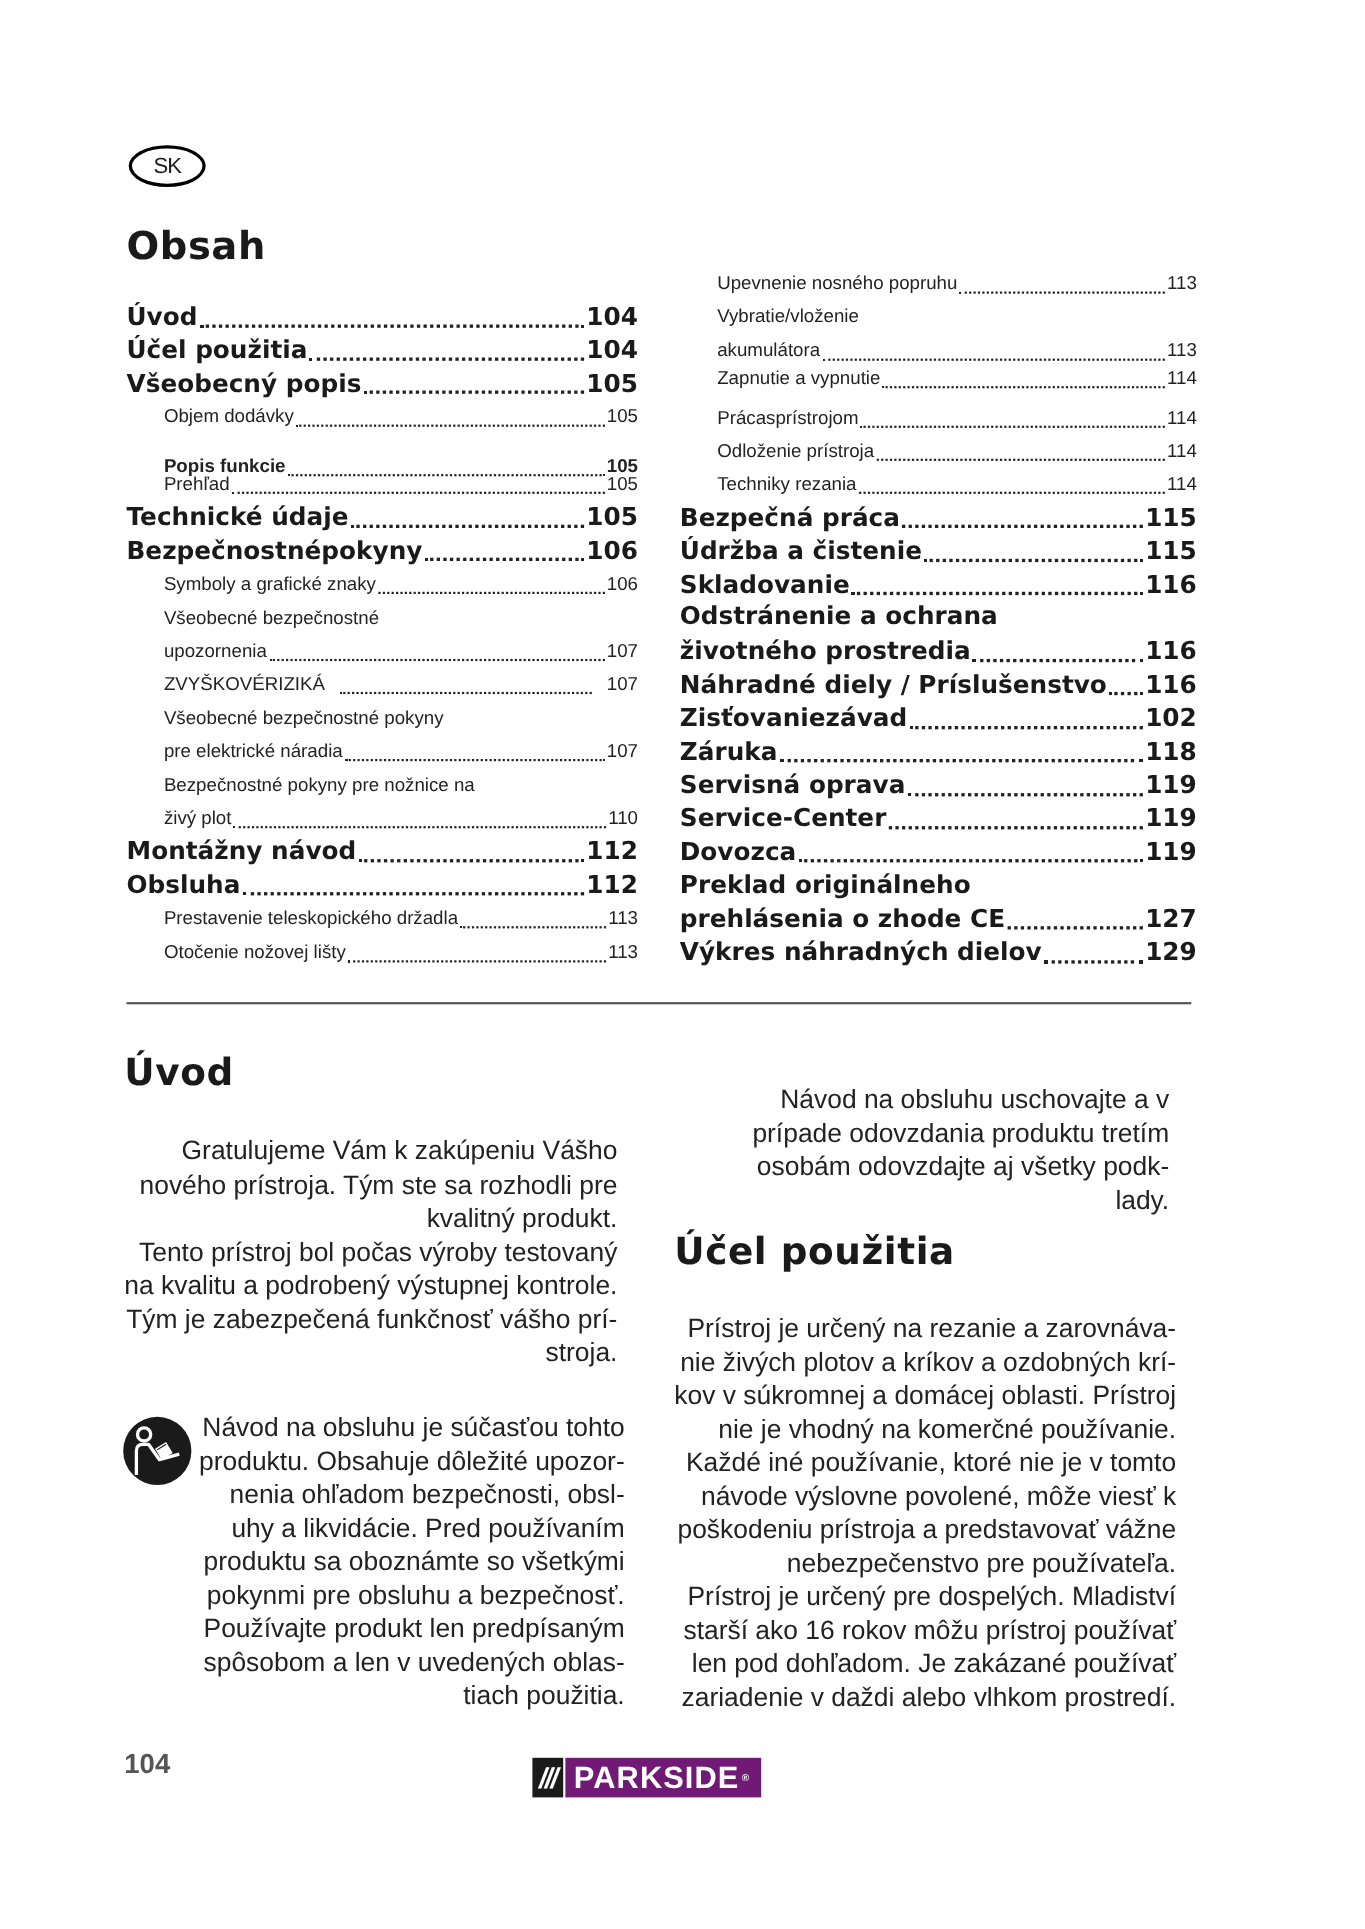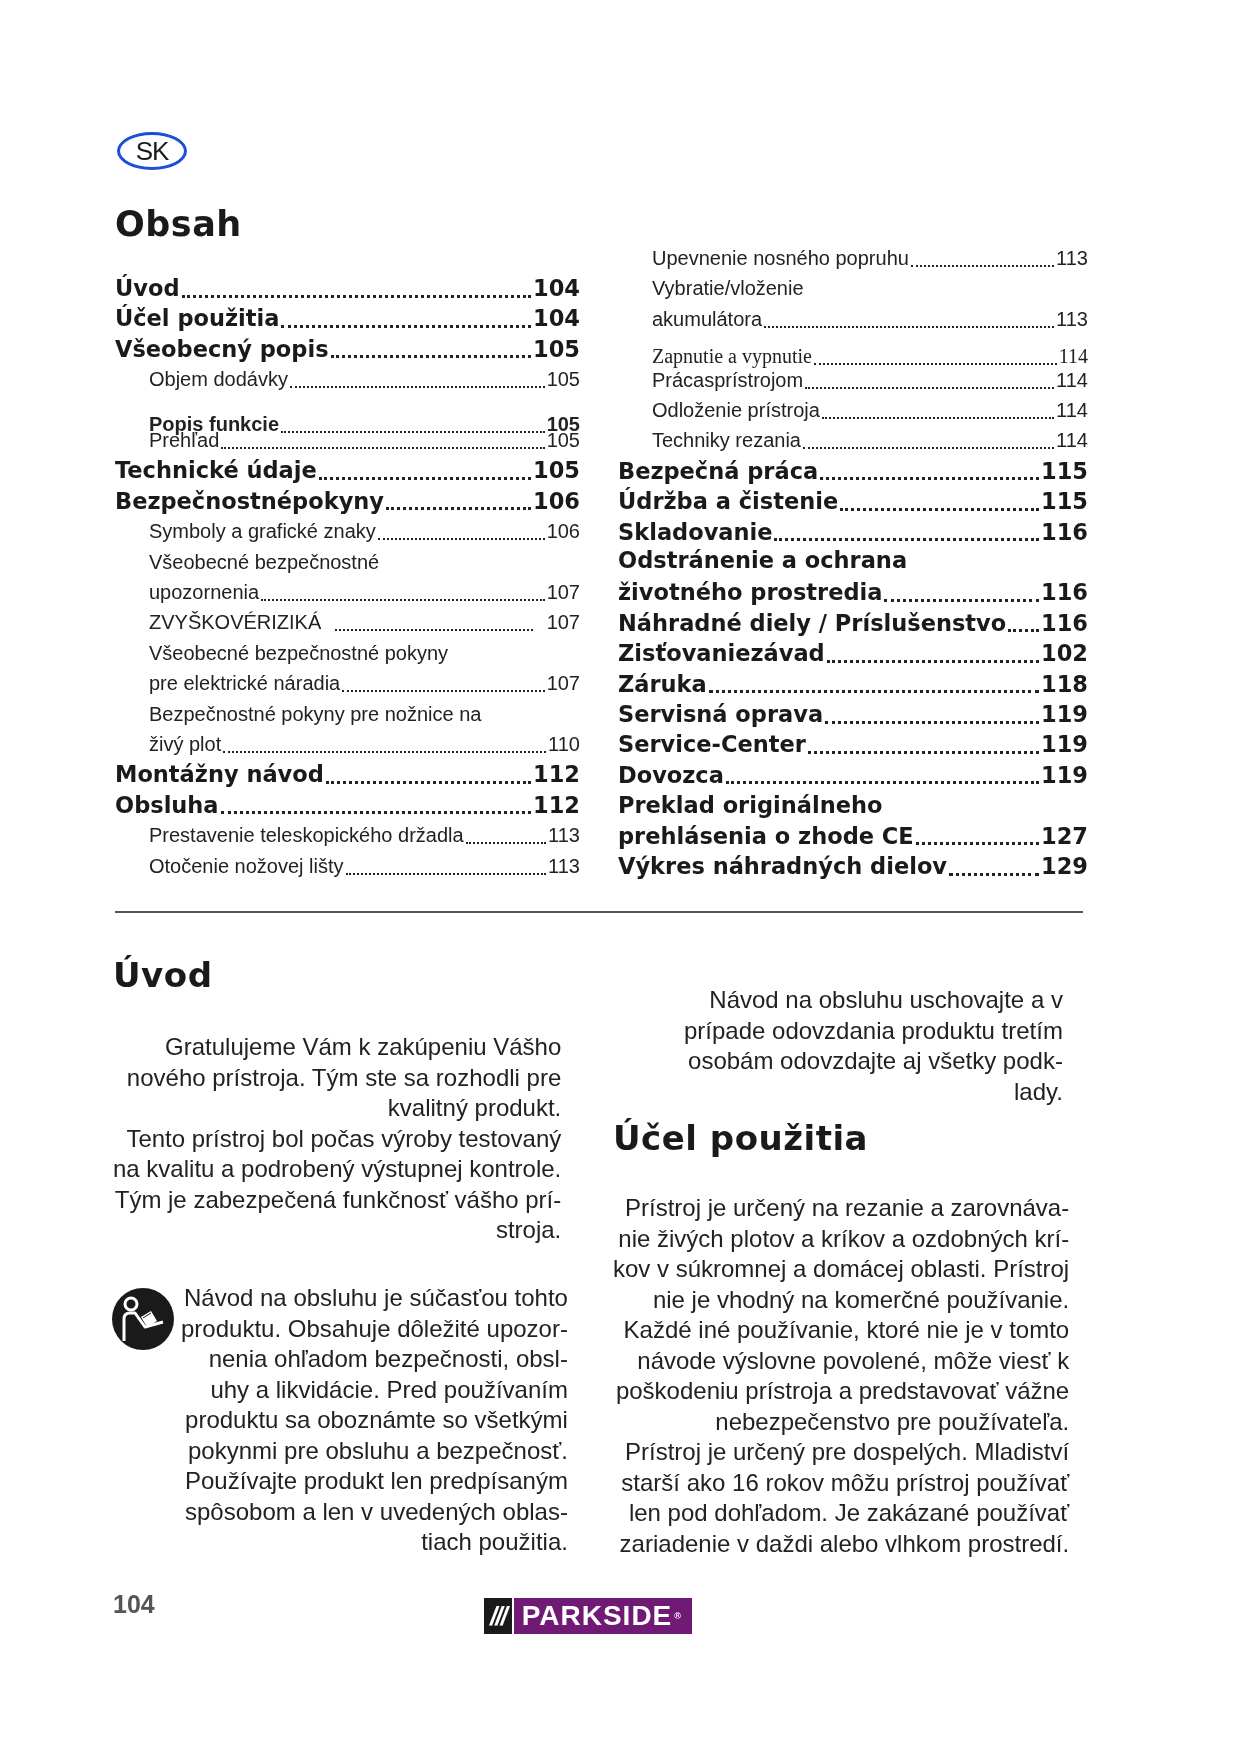--- a/index.html
+++ b/index.html
@@ -3,34 +3,34 @@
 <meta charset="utf-8">
 <style>
   html, body { margin: 0; padding: 0; background: #ffffff; }
   body {
     width: 1241px; height: 1754px; position: relative; overflow: hidden;
     font-family: "Liberation Sans", "DejaVu Sans", sans-serif;
     color: #1a1a1a;
   }
   .lang-badge {
     position: absolute; left: 117px; top: 132px; width: 70px; height: 38px;
-    border: 3px solid #1d4ed8; border-radius: 50%;
+    border: 3px solid #000000; border-radius: 50%;
     box-sizing: border-box; display: flex; align-items: center; justify-content: center;
-    font-size: 26px; font-weight: normal; letter-spacing: -1px;
+    font-size: 20px; font-weight: normal; letter-spacing: -1px;
   }
   .toc-title {
     position: absolute; left: 115px; top: 204px; margin: 0;
     font-family: "DejaVu Sans", sans-serif; font-weight: bold; font-size: 35px; letter-spacing: 0.5px;
   }
   .toc-col { position: absolute; top: 0; }
   .toc-col.left { left: 115px; width: 465px; }
   .toc-col.right { left: 618px; width: 470px; }
   .toc-row {
     position: absolute; left: 0; right: 0; height: 30px;
-    display: flex; align-items: baseline; white-space: nowrap; font-size: 20px; line-height: 30px;
+    display: flex; align-items: baseline; white-space: nowrap; font-size: 17px; line-height: 30px;
   }
   .toc-row.bold { font-family: "DejaVu Sans", sans-serif; font-weight: bold; font-size: 22.5px; }
   .toc-row.sub { padding-left: 34px; font-weight: normal; color: #222; }
   .toc-row .lbl { flex: 0 0 auto; }
   .toc-row .dots {
     flex: 1 1 auto; overflow: hidden; margin: 0 2px;
     border-bottom: 3px dotted #222; height: 0; align-self: center; transform: translateY(8px);
   }
   .toc-row.sub .dots { border-bottom-width: 2px; }
   .toc-row .pg { flex: 0 0 auto; }
@@ -169,21 +169,21 @@
       <span class="pg">113</span>
     </div>
     <div class="toc-row sub" style="top: 273.4px;">
       <span class="lbl">Vybratie/vloženie</span>
     </div>
     <div class="toc-row sub" style="top: 303.8px;">
       <span class="lbl">akumulátora</span>
       <span class="dots"></span>
       <span class="pg">113</span>
     </div>
-    <div class="toc-row sub" style="top: 341px; font-family: Liberation Serif, serif;">
+    <div class="toc-row sub" style="top: 329px;">
       <span class="lbl">Zapnutie a vypnutie</span>
       <span class="dots"></span>
       <span class="pg">114</span>
     </div>
     <div class="toc-row sub" style="top: 364.6px;">
       <span class="lbl">Prácasprístrojom</span>
       <span class="dots"></span>
       <span class="pg">114</span>
     </div>
     <div class="toc-row sub" style="top: 395px;">

